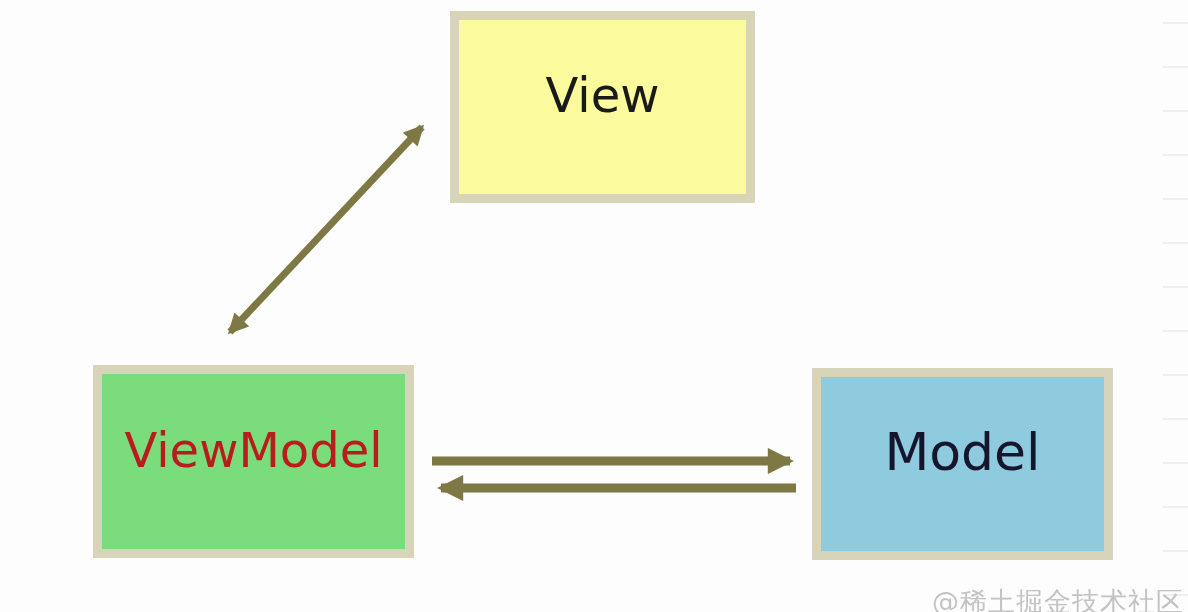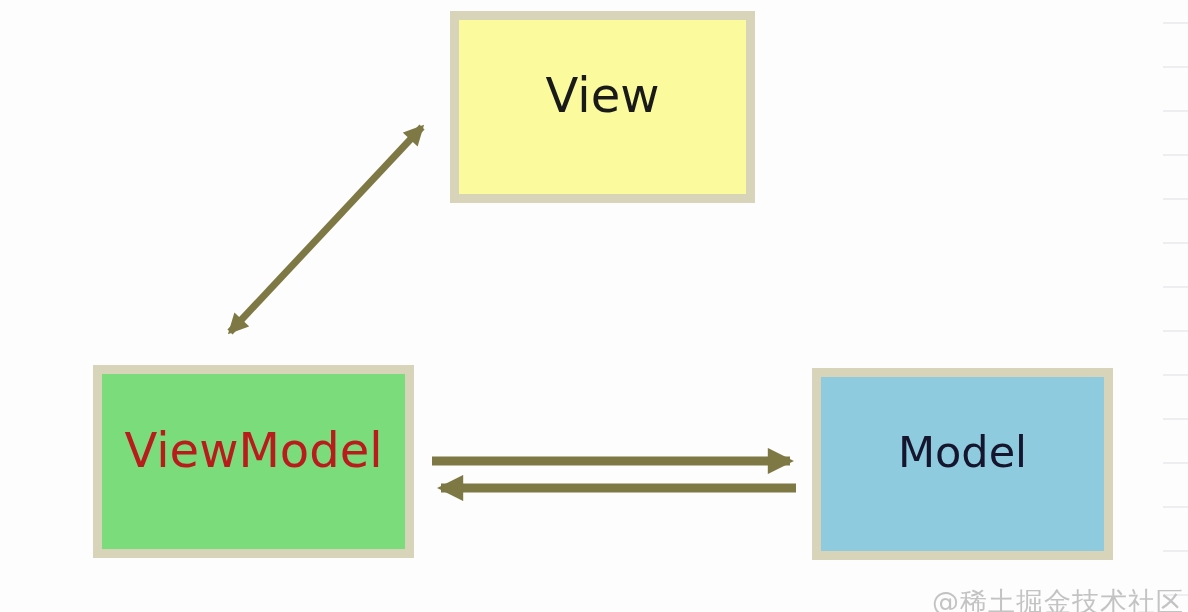--- a/index.html
+++ b/index.html
@@ -37,21 +37,21 @@
     border: 9px solid #d8d4ba;
     display: flex;
     align-items: center;
     justify-content: center;
     padding-bottom: 24px;
     font-size: 48px;
     color: #161616;
   }
   .node-view      { left: 450px; top: 11px;  width: 305px; height: 192px; }
   .node-viewmodel { left: 93px;  top: 365px; width: 321px; height: 193px; }
-  .node-model     { left: 812px; top: 368px; width: 301px; height: 192px; font-size: 43px; }
+  .node-model     { left: 812px; top: 368px; width: 301px; height: 192px; font-size: 52px; }
   .node-label { display: inline-block; line-height: 1; }
   .watermark {
     position: absolute;
     left: 932px;
     top: 584px;
     font-size: 27px;
     letter-spacing: 1px;
     color: #c3c3c3;
     white-space: nowrap;
   }

